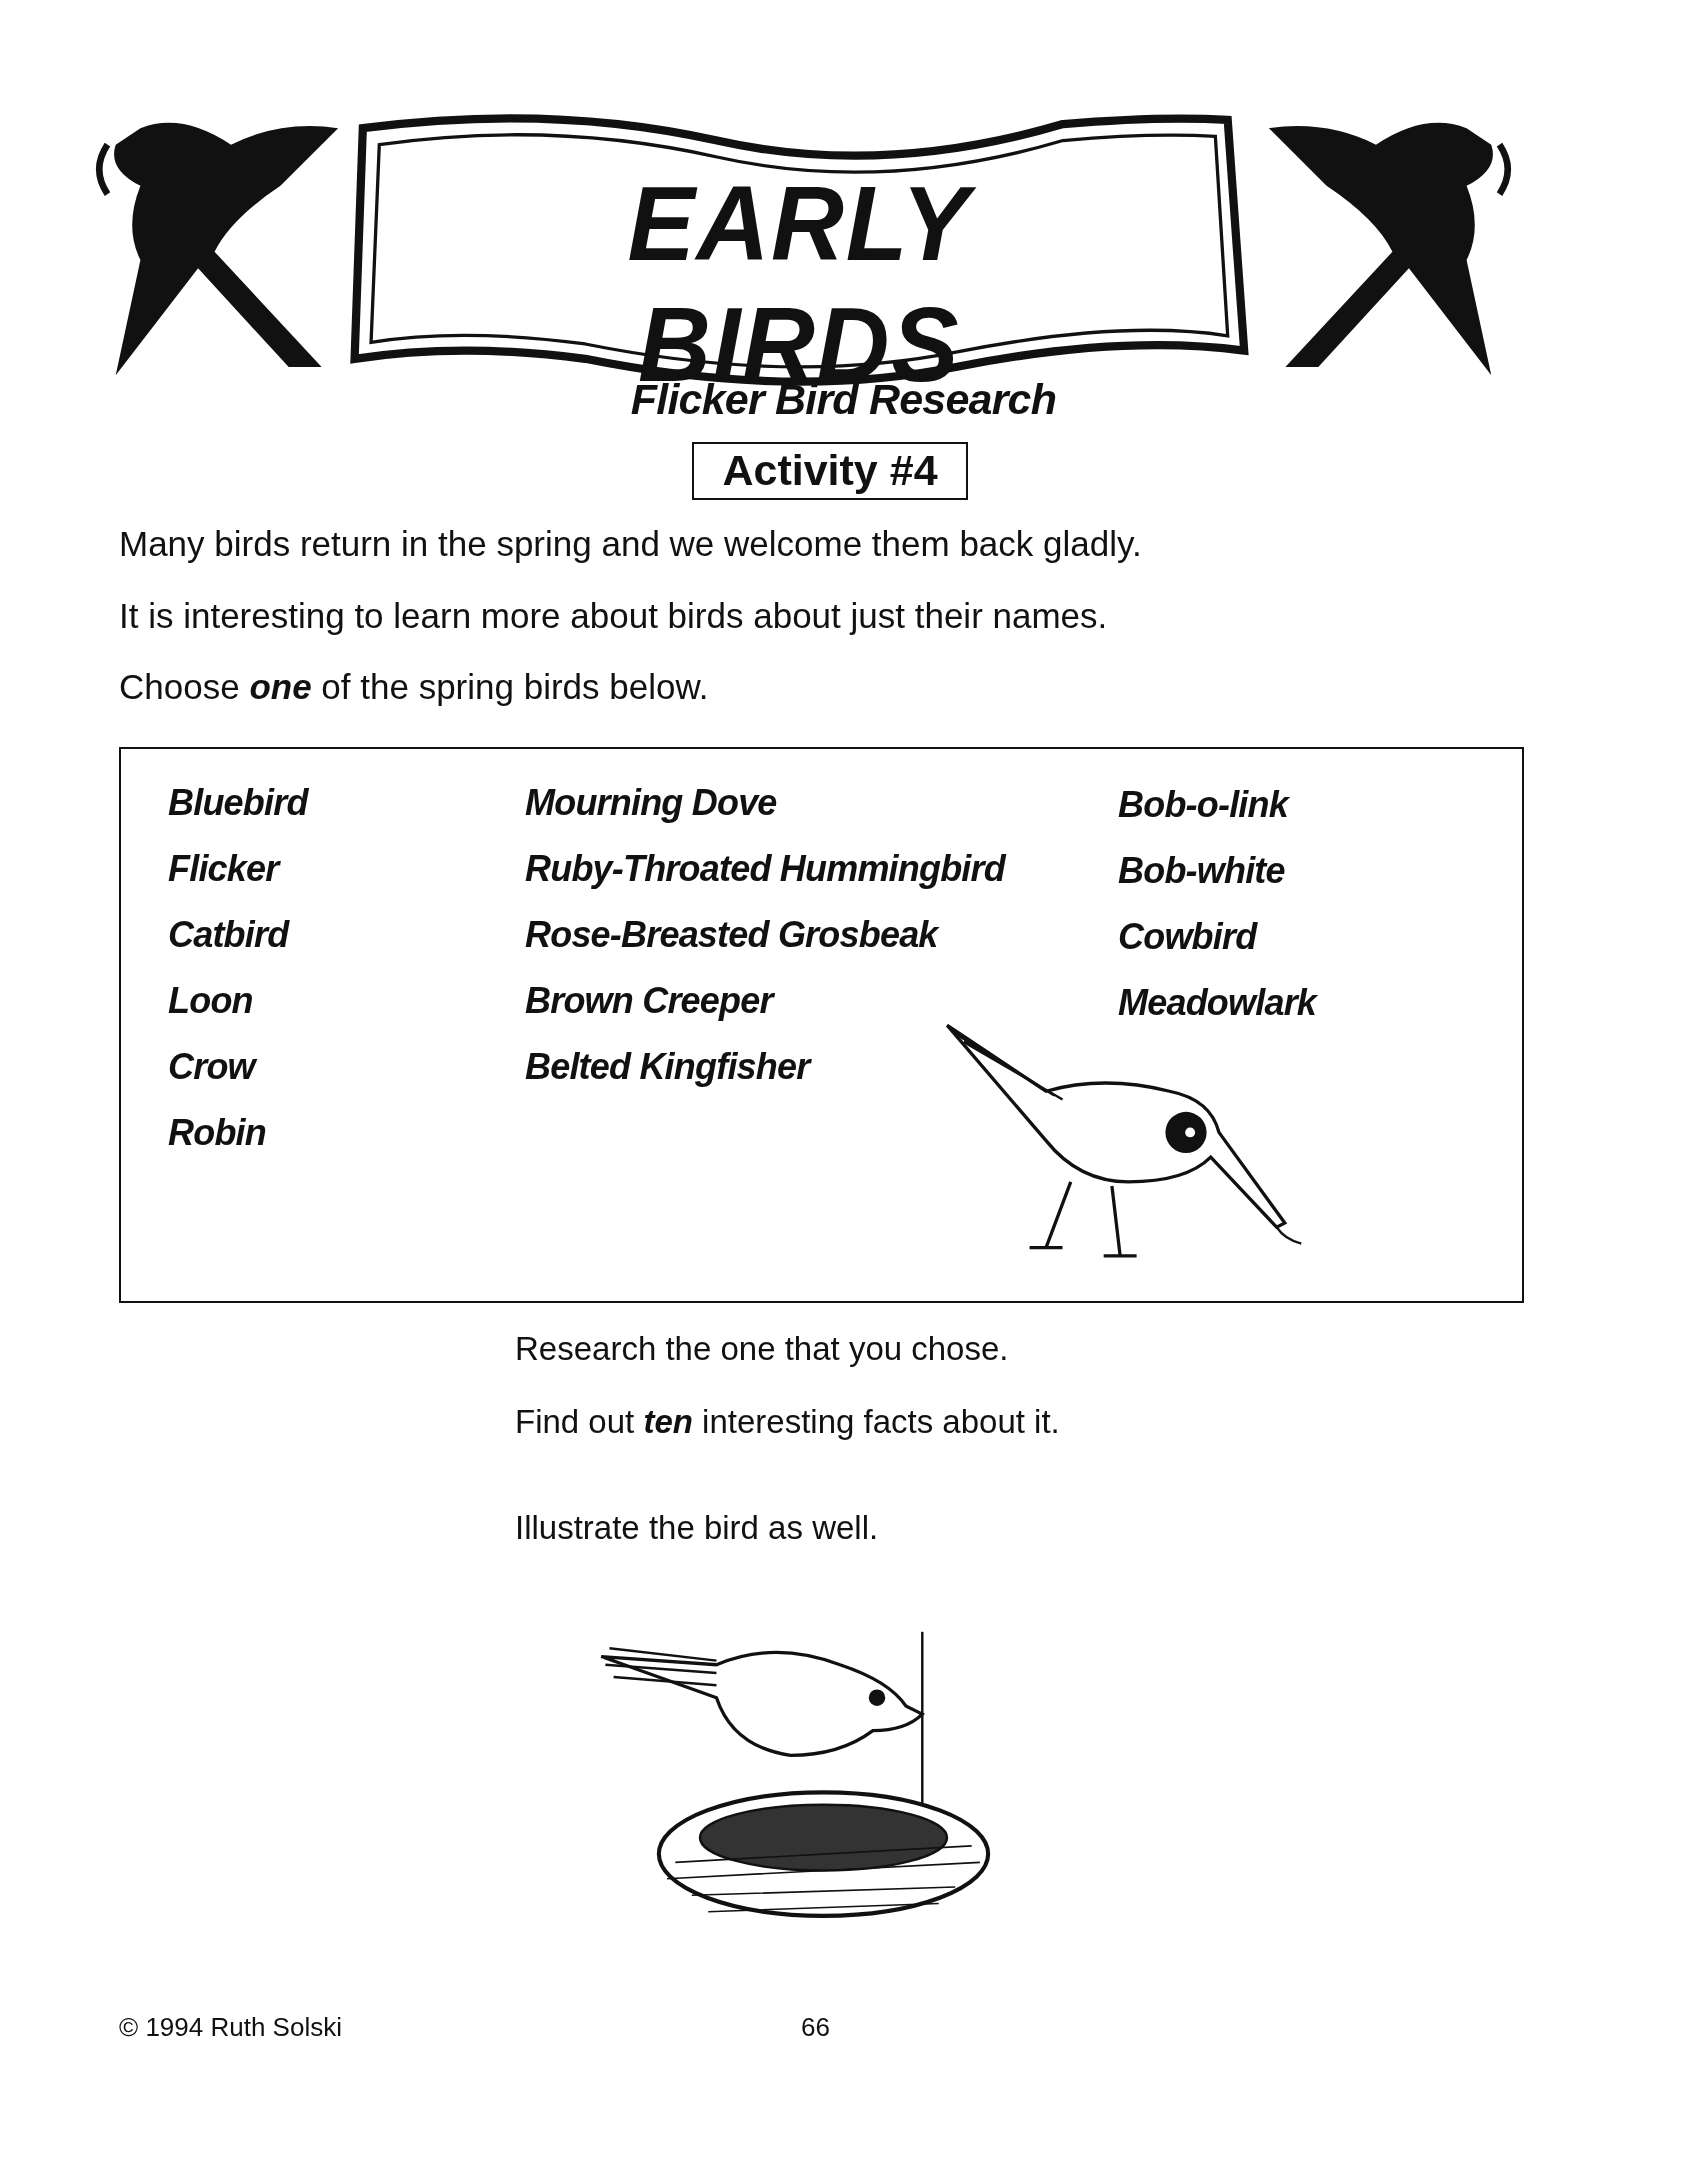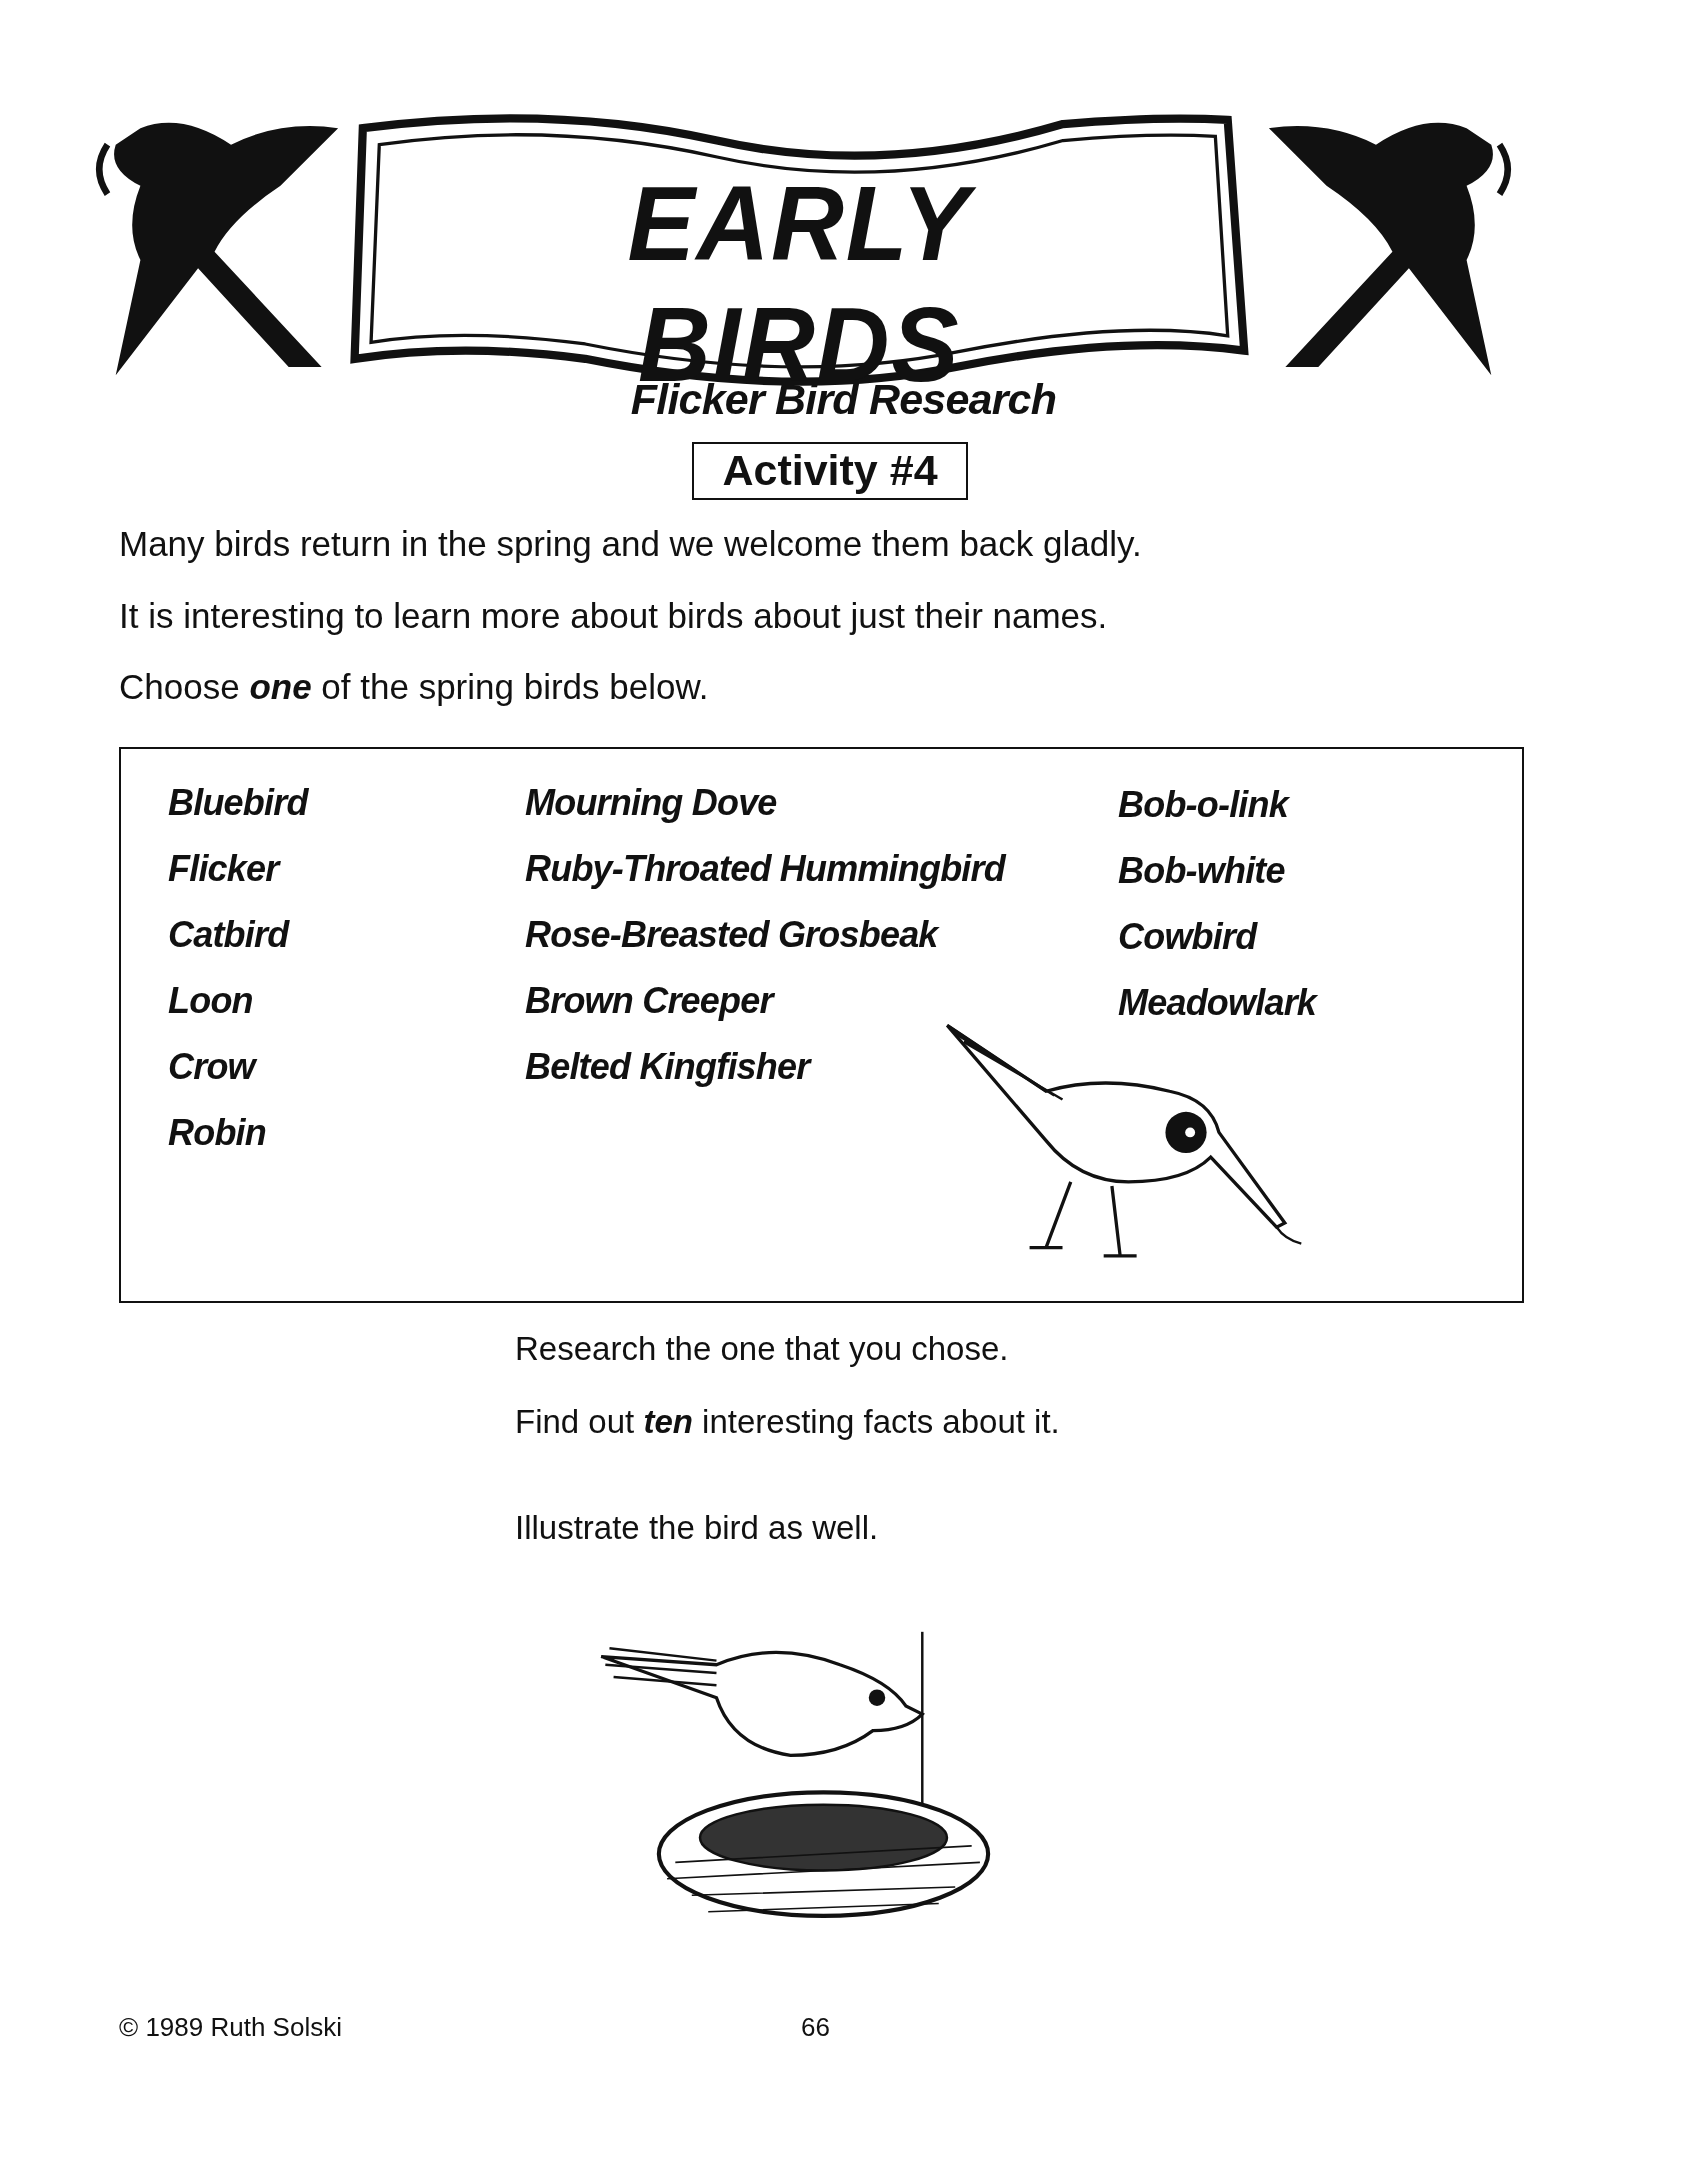--- a/index.html
+++ b/index.html
@@ -123,15 +123,15 @@
     <path d="M10 50 L150 60 Q220 30 300 60 Q360 80 380 110 L400 120 Q380 140 340 140 Q300 170 240 170 Q170 160 150 100 Z" fill="#fff" stroke="#111" stroke-width="4"></path>
     <path d="M20 40 L150 55 M15 60 L150 70 M25 75 L150 85" stroke="#111" stroke-width="3"></path>
     <circle cx="345" cy="100" r="10" fill="#111"></circle>
     <path d="M400 20 L400 230" stroke="#111" stroke-width="3"></path>
     <ellipse cx="280" cy="290" rx="200" ry="75" fill="#fff" stroke="#111" stroke-width="5"></ellipse>
     <ellipse cx="280" cy="270" rx="150" ry="40" fill="#333" stroke="#111" stroke-width="3"></ellipse>
     <path d="M100 300 L460 280 M90 320 L470 300 M120 340 L440 330 M140 360 L420 350" stroke="#111" stroke-width="2"></path>
   </svg>
 </div>
 
-<div class="abs footer copy">© 1989 Ruth Solski</div>
+<div class="abs footer copy">© 1994 Ruth Solski</div>
 <div class="abs footer pageno">66</div>
 
 
 </body></html>

